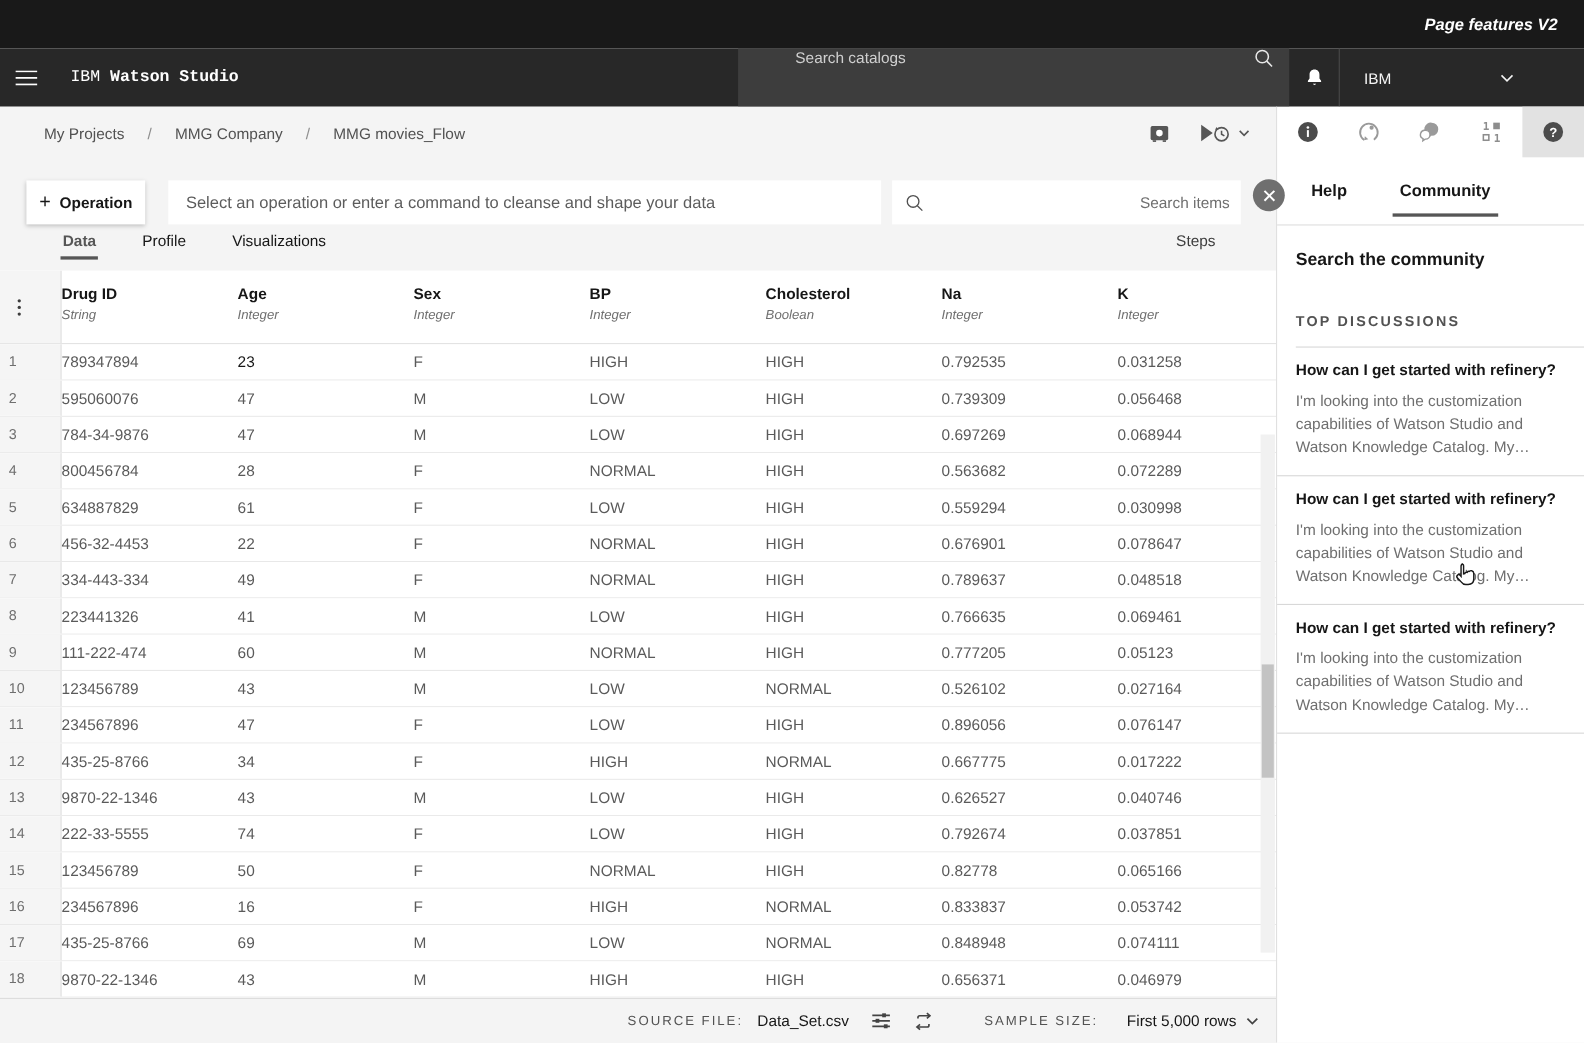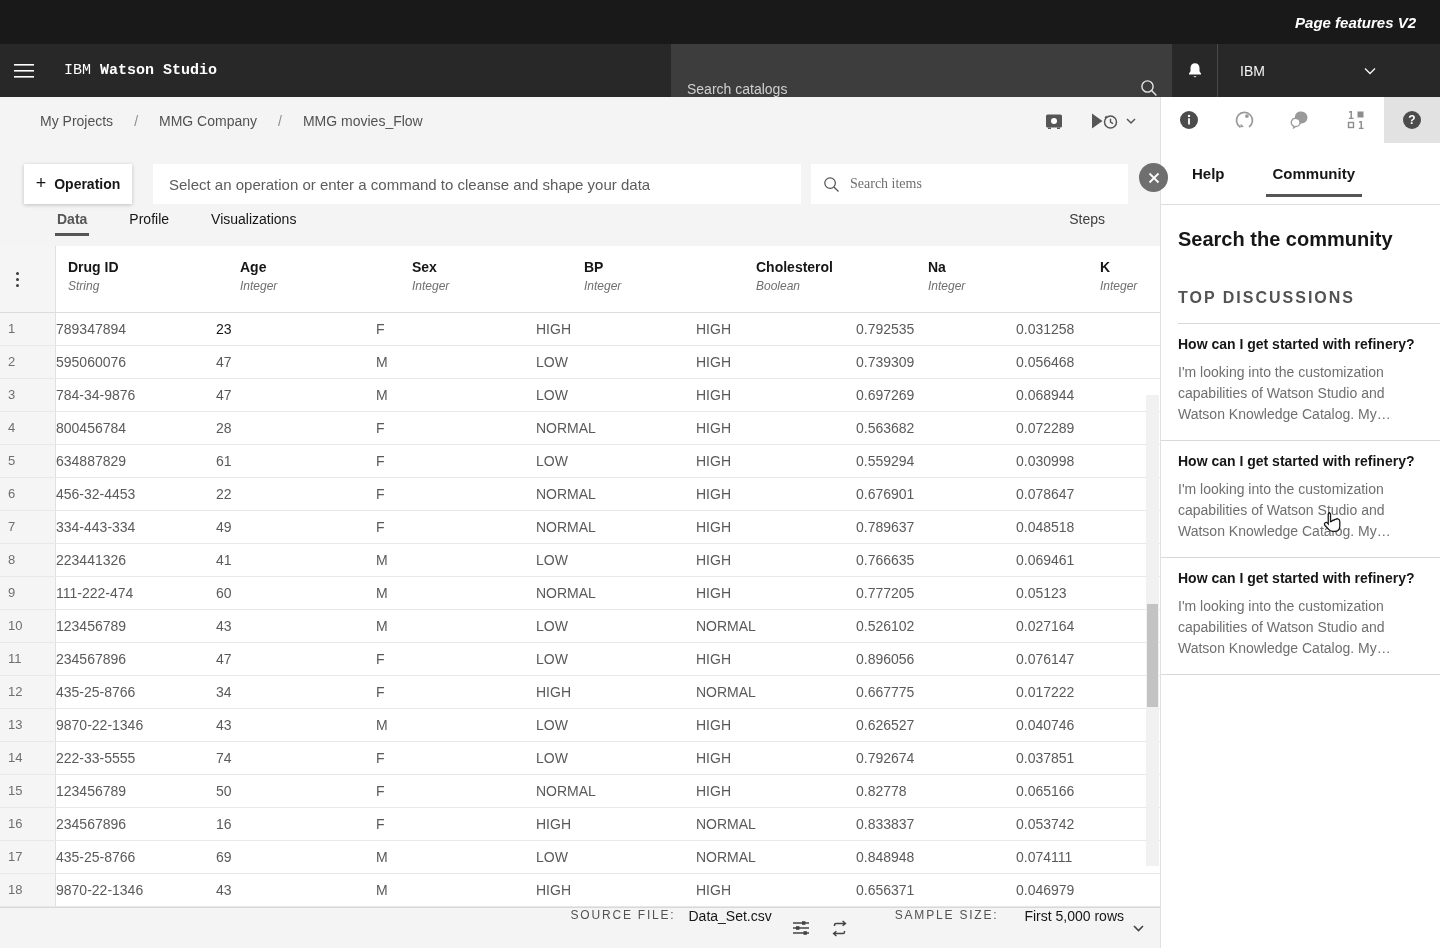--- a/index.html
+++ b/index.html
@@ -12,21 +12,21 @@
   .banner-label { color:#fff; font-style:italic; font-weight:700; font-size:15px; }
 
   
   .app-header { position:absolute; top:44px; left:0; right:0; height:53px; background:#282828; display:flex; align-items:center; }
   .hamburger { width:48px; height:53px; display:flex; align-items:center; justify-content:center; cursor:pointer; flex:0 0 auto; }
   .hamburger svg { display:block; }
   .brand { color:#fff; font-size:15px; margin-left:16px; white-space:nowrap;font-family:Liberation Mono, monospace; }
   .brand .bold { font-weight:700; }
   .catalog-select { position:absolute; left:470px; top:0; width:200px; height:53px; background:#3d3d3d; color:#f4f4f4; display:flex; align-items:center; padding:0 20px; font-size:14px; cursor:pointer; border-right:1px solid #282828; }
   .catalog-select .chev { margin-left:auto; }
-  .hdr-search { position:absolute; left:671px; top:0; width:501px; height:53px; background:#3d3d3d; display:flex; align-items:flex-end; }
+  .hdr-search { position:absolute; left:671px; top:0; width:501px; height:53px; background:#3d3d3d; display:flex; align-items:flex-start;padding-left:36px; }
   .hdr-search input { flex:1; background:transparent; border:none; outline:none; color:#f4f4f4; font-size:14px; padding:0 16px; font-family:inherit; }
   .hdr-search input::placeholder { color:#d0d0d0; }
   .hdr-search .mag { margin-right:14px; }
   .bell-btn { position:absolute; left:1172px; top:0; width:46px; height:53px; display:flex; align-items:center; justify-content:center; cursor:pointer; border-right:1px solid #4a4a4a; }
   .acct { position:absolute; left:1218px; top:0; width:172px; height:53px; display:flex; align-items:center; color:#f4f4f4; font-size:14px; padding:0 14px 0 22px; cursor:pointer; }
   .acct .chev { margin-left:auto; }
   .avatar { position:absolute; left:1399px; top:55px; width:33px; height:33px; border-radius:50%; background:#ededed; color:#262626; font-size:12px; font-weight:700; display:flex; align-items:center; justify-content:center; cursor:pointer; }
 
   
   .main { position:absolute; top:97px; left:0; width:1160px; bottom:0; background:#f4f4f4; display:flex; flex-direction:column; }
@@ -39,72 +39,72 @@
   .crumb-tools { position:absolute; right:24px; top:0; height:48px; display:flex; align-items:center; gap:26px; }
   .tool-btn { display:flex; align-items:center; gap:6px; cursor:pointer; }
 
   
   .op-row { margin-top:19px; display:flex; align-items:center; padding:0 32px 0 24px; height:40px; }
   .op-btn { height:40px; width:108px; background:#fff; box-shadow:0 1px 4px rgba(0,0,0,.22); display:flex; align-items:center; justify-content:center; gap:8px; font-size:14px; font-weight:700; cursor:pointer; flex:0 0 auto; }
   .op-btn .plus { font-weight:400; font-size:18px; color:#161616; margin-top:-2px; }
   .cmd-input { margin-left:21px; height:40px; width:648px; background:#fff; border:none; outline:none; font-size:15px; color:#161616; padding:0 16px; font-family:inherit; flex:0 0 auto; }
   .cmd-input::placeholder { color:#5c5c5c; }
   .items-search { margin-left:10px; height:40px; flex:1; background:#fff; display:flex; align-items:center; padding-left:12px; }
-  .items-search input { flex:1; border:none; outline:none; font-size:14px; color:#4d7c0f; padding:0 10px; background:transparent; font-family:Liberation Serif, serif; }
+  .items-search input { flex:1; border:none; outline:none; font-size:14px; color:#4d7c0f; padding:0 10px; background:transparent; font-family:Liberation Sans, sans-serif;text-align:right; }
   .items-search input::placeholder { color:#6f6f6f; }
 
   
   .tabs-row { margin-top:7px; height:35px; display:flex; align-items:flex-start; padding-left:57px; position:relative; font-size:14px; }
   .tab { margin-right:42px; padding-bottom:9px; cursor:pointer; color:#161616; font-weight:400; position:relative; }
   .tab.active { color:#565656; font-weight:600; }
   .tab.active::after { content:""; position:absolute; left:-2px; right:-2px; bottom:0; height:3px; background:#565656; }
   .tab-steps { position:absolute; right:55px; top:0; cursor:pointer; color:#3d3d3d; }
 
   
   .tbl { background:#fff; overflow:hidden; position:relative; }
-  .t-head { display:grid; grid-template-columns:56px repeat(7,160px); height:67px; background:#fff; border-bottom:1px solid #dcdcdc;gap:12px; }
+  .t-head { display:grid; grid-template-columns:56px repeat(7,160px); height:67px; background:#fff; border-bottom:1px solid #dcdcdc; }
   .t-gutter-head { background:#f5f5f5; border-right:1px solid #e0e0e0; position:relative; }
   .kebab { position:absolute; left:14px; top:24px; display:flex; flex-direction:column; gap:3px; cursor:pointer; padding:2px; }
   .kebab i { width:3px; height:3px; border-radius:50%; background:#3d3d3d; }
   .th { padding-top:13px; cursor:pointer; }
   .th-name { font-size:14px; font-weight:700; color:#161616; }
   .th-type { font-size:12px; font-style:italic; color:#6f6f6f; margin-top:4px; }
   .t-row { display:grid; grid-template-columns:56px repeat(7,160px); height:33px; background:#fff; border-bottom:1px solid #e8e8e8; }
   .t-num { background:#f5f5f5; border-right:1px solid #e0e0e0; font-size:13px; color:#6f6f6f; line-height:32px; padding-left:8px; }
   .t-cell { font-size:14px; color:#5a5a5a; line-height:32px; white-space:nowrap; overflow:hidden; cursor:pointer; }
   .t-cell.hl { color:#161616; }
 
   
   .vscroll { position:absolute; right:1px; top:149px; width:13px; bottom:41px; background:#f1f1f1; }
   .vscroll .thumb { position:absolute; left:1px; right:1px; top:209px; height:103px; background:#c3c3c3; cursor:pointer; }
 
   
-  .status-bar { height:41px; border-top:1px solid #d8d8d8; background:#f4f4f4; display:flex; justify-content:flex-end; padding-right:16px; }
+  .status-bar { height:41px; border-top:1px solid #d8d8d8; background:#f4f4f4; display:flex; align-items:center; justify-content:flex-end; padding-right:16px; }
   .sb-label { font-size:12px; letter-spacing:1.8px; color:#525252; }
   .sb-value { font-size:14px; color:#161616; }
   .sb-icon { cursor:pointer; display:flex; align-items:center; }
   .status-bar .g12 { width:13px; } .status-bar .g20 { width:20px; } .status-bar .g44 { width:46px; } .status-bar .g24 { width:26px; } .status-bar .g8 { width:9px; }
 
   
   .panel { position:absolute; top:97px; right:0; width:280px; bottom:0; background:#fff; border-left:1px solid #e0e0e0; }
   .rail { height:46px; display:flex; }
   .rail-btn { width:57px; height:46px; display:flex; align-items:center; justify-content:center; cursor:pointer; }
   .rail-btn.active { background:#e2e2e2; }
   .close-btn { position:absolute; left:-22px; top:66px; width:29px; height:29px; border-radius:50%; background:#6f6f6f; display:flex; align-items:center; justify-content:center; cursor:pointer; z-index:3; }
   .panel-tabs { height:62px; border-bottom:1px solid #dedede; display:flex; align-items:center; padding-left:31px; gap:48px; font-size:15px; font-weight:700; }
   .ptab { cursor:pointer; position:relative; padding:20px 0; color:#161616; }
   .ptab.active::after { content:""; position:absolute; left:-7px; right:-7px; bottom:5px; height:3px; background:#565656; }
   .panel-body { position:relative; }
-  .p-heading { font-size:20px; font-weight:700; color:#161616; margin:23px 20px 0 17px; }
+  .p-heading { font-size:16px; font-weight:700; color:#161616; margin:23px 20px 0 17px; }
   .p-desc { font-size:14px; color:#525252; line-height:20px; margin:11px 18px 0 17px; }
   .p-search { margin:35px 20px 0 16px; height:31px; background:#fff; border:1px solid #d4d4d4; display:flex; align-items:center; padding-left:9px; }
   .p-search input { flex:1; border:none; outline:none; font-size:14px; color:#161616; padding:0 8px; background:transparent; font-family:inherit; }
   .p-search input::placeholder { color:#6f6f6f; }
   .cursor { position:absolute; left:160px; top:283px; z-index:4; pointer-events:none; }
-  .disc-head { margin:38px 0 0 17px; padding-bottom:16px; font-size:16px; letter-spacing:2px; color:#525252; font-weight:600; border-bottom:1px solid #d8d8d8; width:263px; }
+  .disc-head { margin:38px 0 0 17px; padding-bottom:16px; font-size:13px; letter-spacing:2px; color:#525252; font-weight:600; border-bottom:1px solid #d8d8d8; width:263px; }
   .disc { padding:12px 18px 15px 17px; border-bottom:1px solid #d8d8d8; cursor:pointer; }
   .disc-title { font-size:14px; font-weight:700; color:#161616; }
   .disc-body { margin-top:10px; font-size:14px; color:#6f6f6f; line-height:21px; display:-webkit-box; -webkit-line-clamp:3; -webkit-box-orient:vertical; overflow:hidden; }
   .panel-foot { position:absolute; left:0; right:0; bottom:0; height:46px; background:#f4f4f4; border-top:1px solid #d8d8d8; display:flex; align-items:center; padding:0 19px 0 23px; cursor:pointer; }
   .panel-foot span { font-size:15px; font-weight:700; color:#3d3d3d; }
   .panel-foot .launch { margin-left:auto; display:flex; }
 
   svg { display:block; }
 </style>
 </head>

